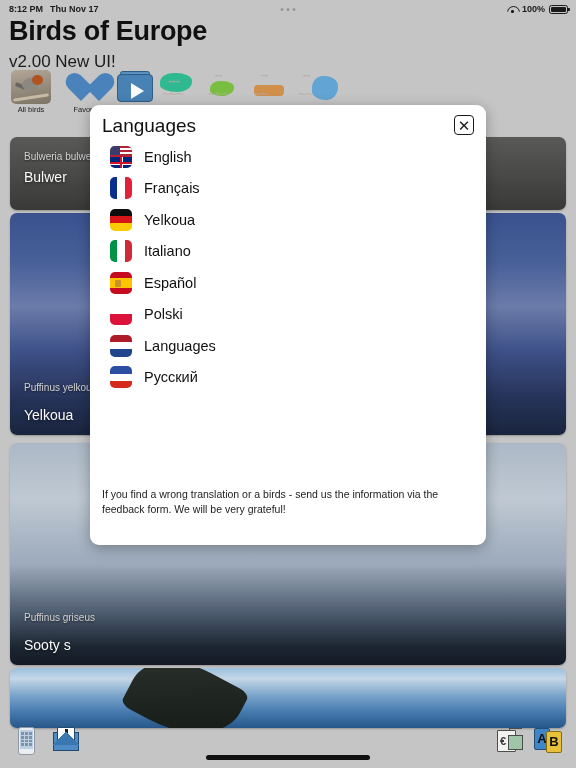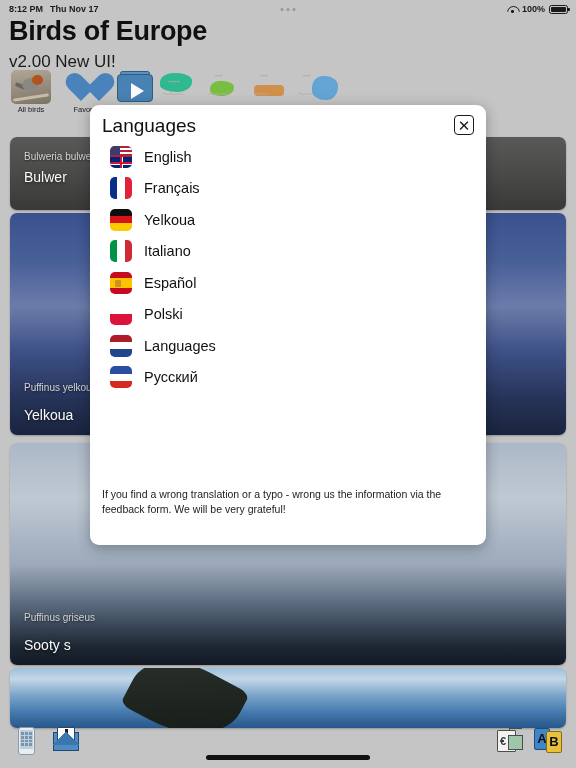--- a/index.html
+++ b/index.html
@@ -455,21 +455,21 @@
         <span class="flag">
           <i style="top:0;height:33.4%;background:#2b4ea2;"></i>
           <i style="top:33.4%;height:33.2%;background:#fff;"></i>
           <i style="top:66.6%;height:33.4%;background:#d52b1e;"></i>
         </span>
         <span class="lang-name">Русский</span>
       </div>
 
     </div>
 
-    <div class="modal-note">If you find a wrong translation or a typo - wrong us the information via the feedback form. We will be very grateful!</div>
+    <div class="modal-note">If you find a wrong translation or a birds - send us the information via the feedback form. We will be very grateful!</div>
   </div>
 
   <div class="bottombar">
     <div class="bb-left">
       <div class="bb-ico ico-phone">
         <span class="shell"></span>
           <span class="scr"></span>
         <span class="gridd">
             <b></b>
             <b></b>

